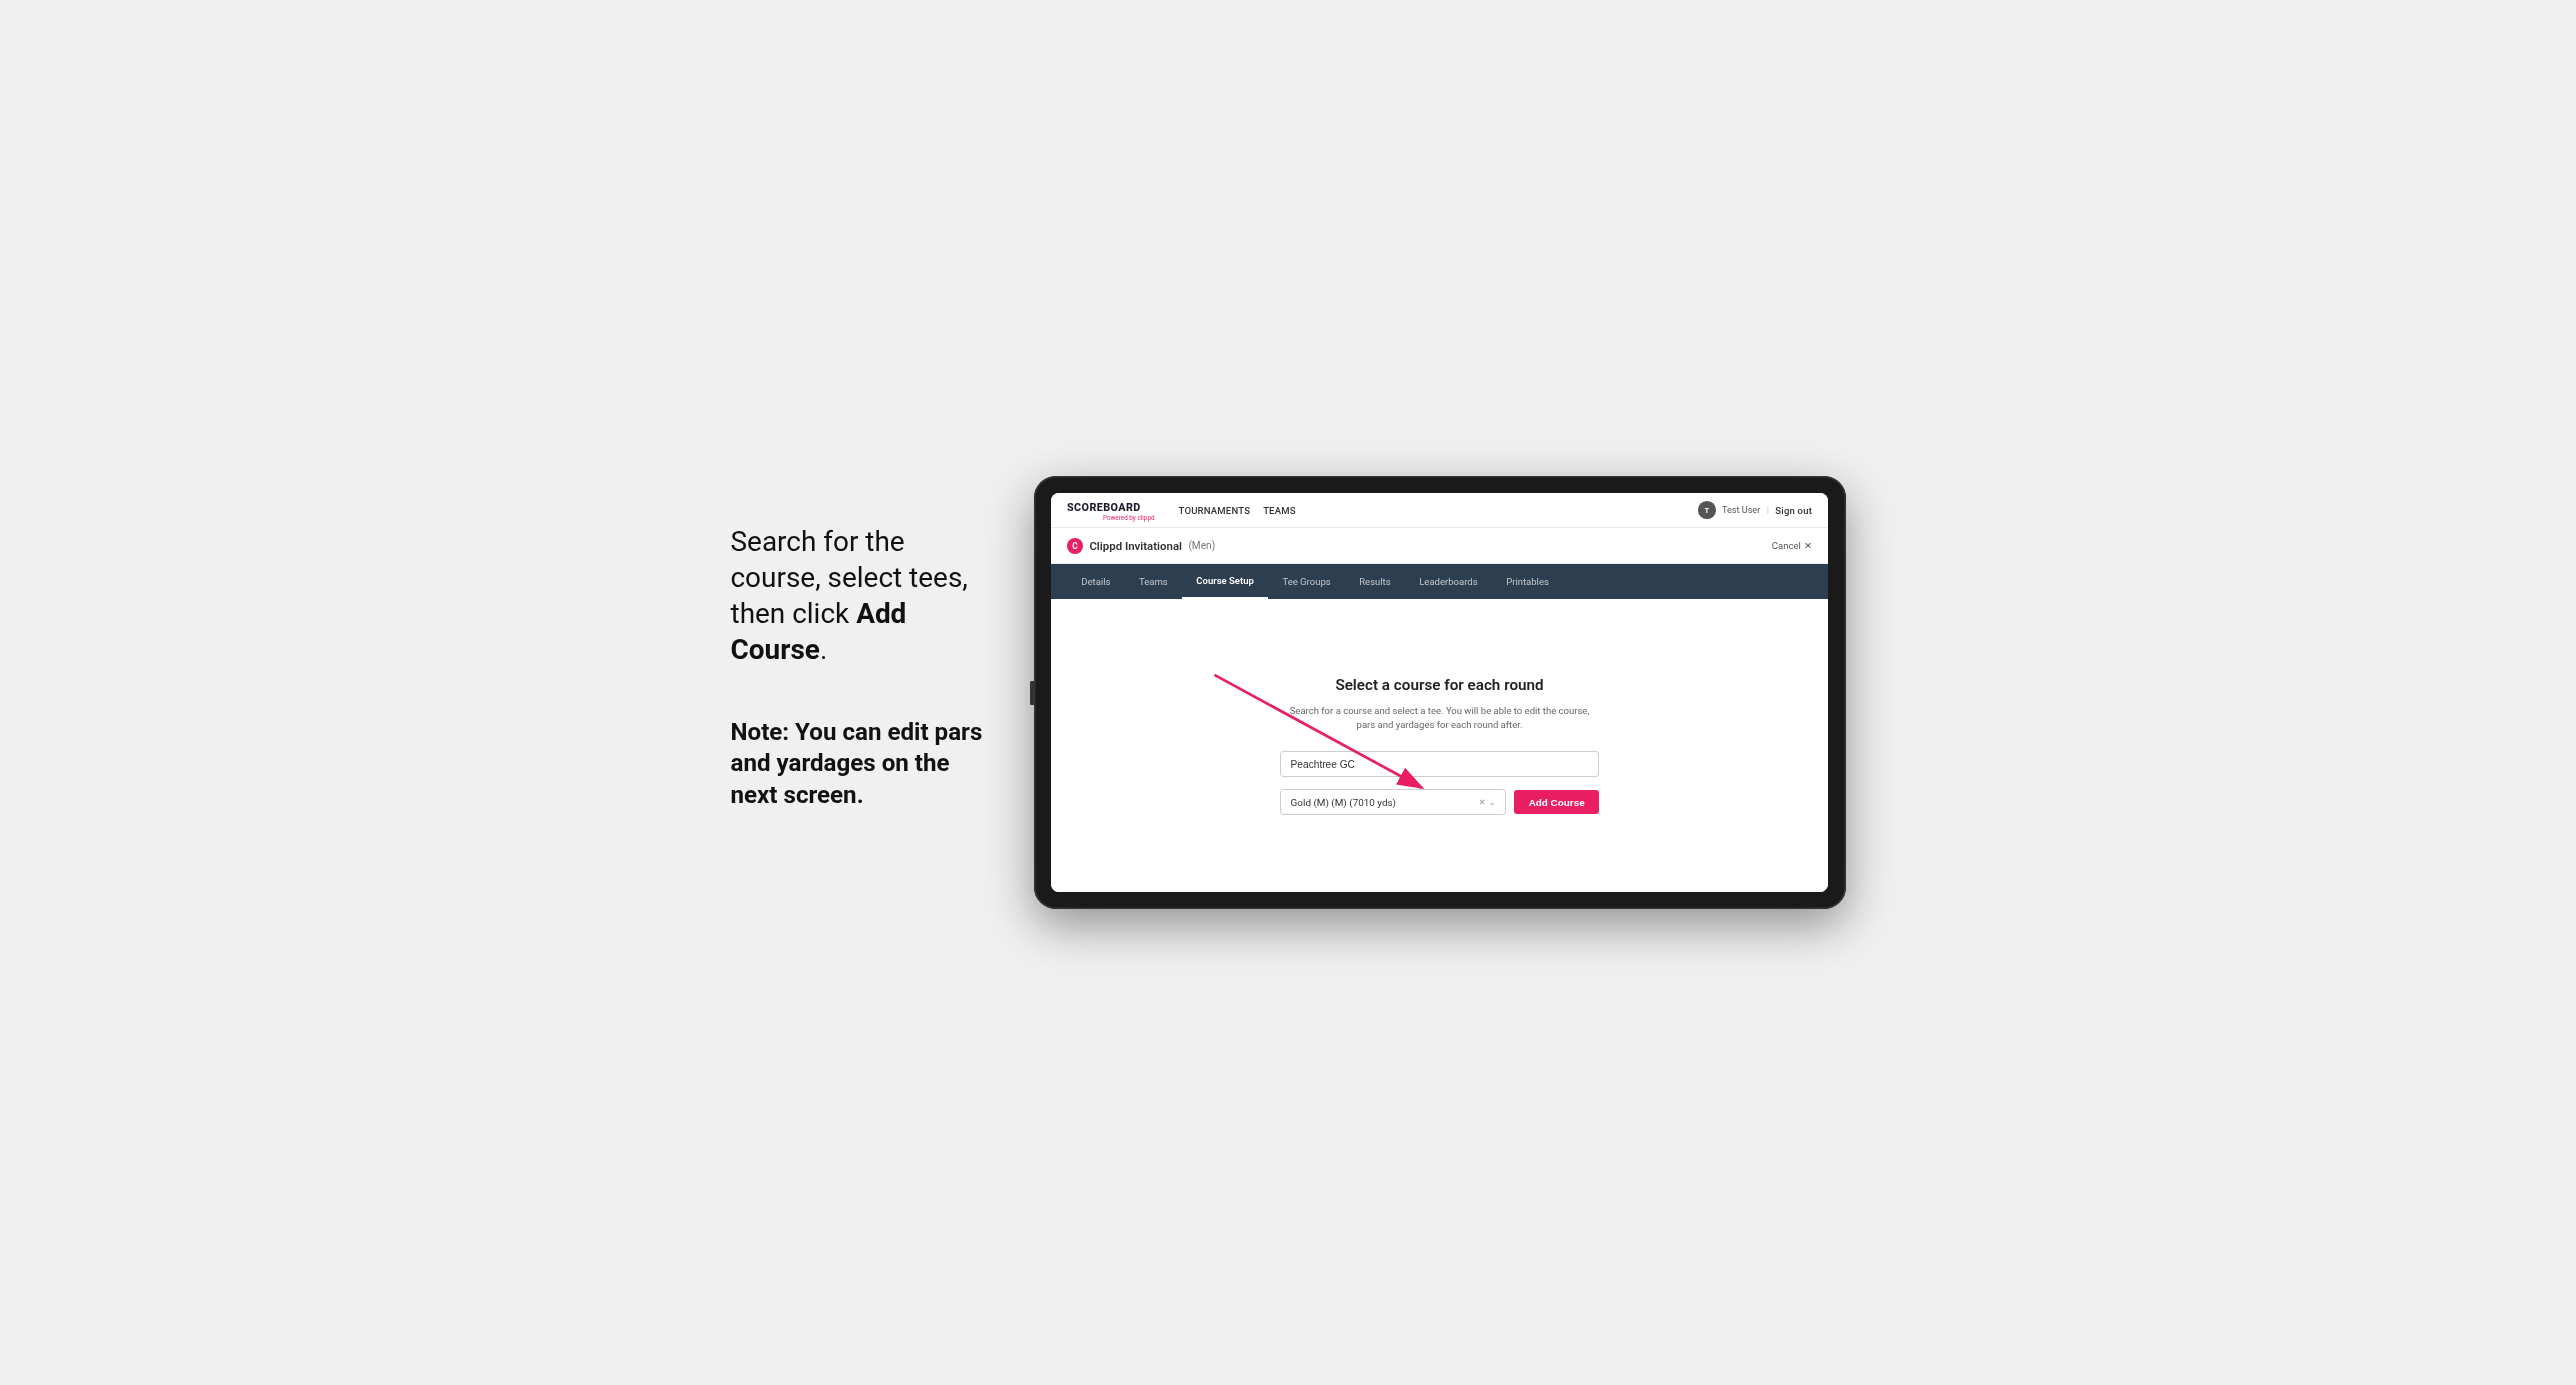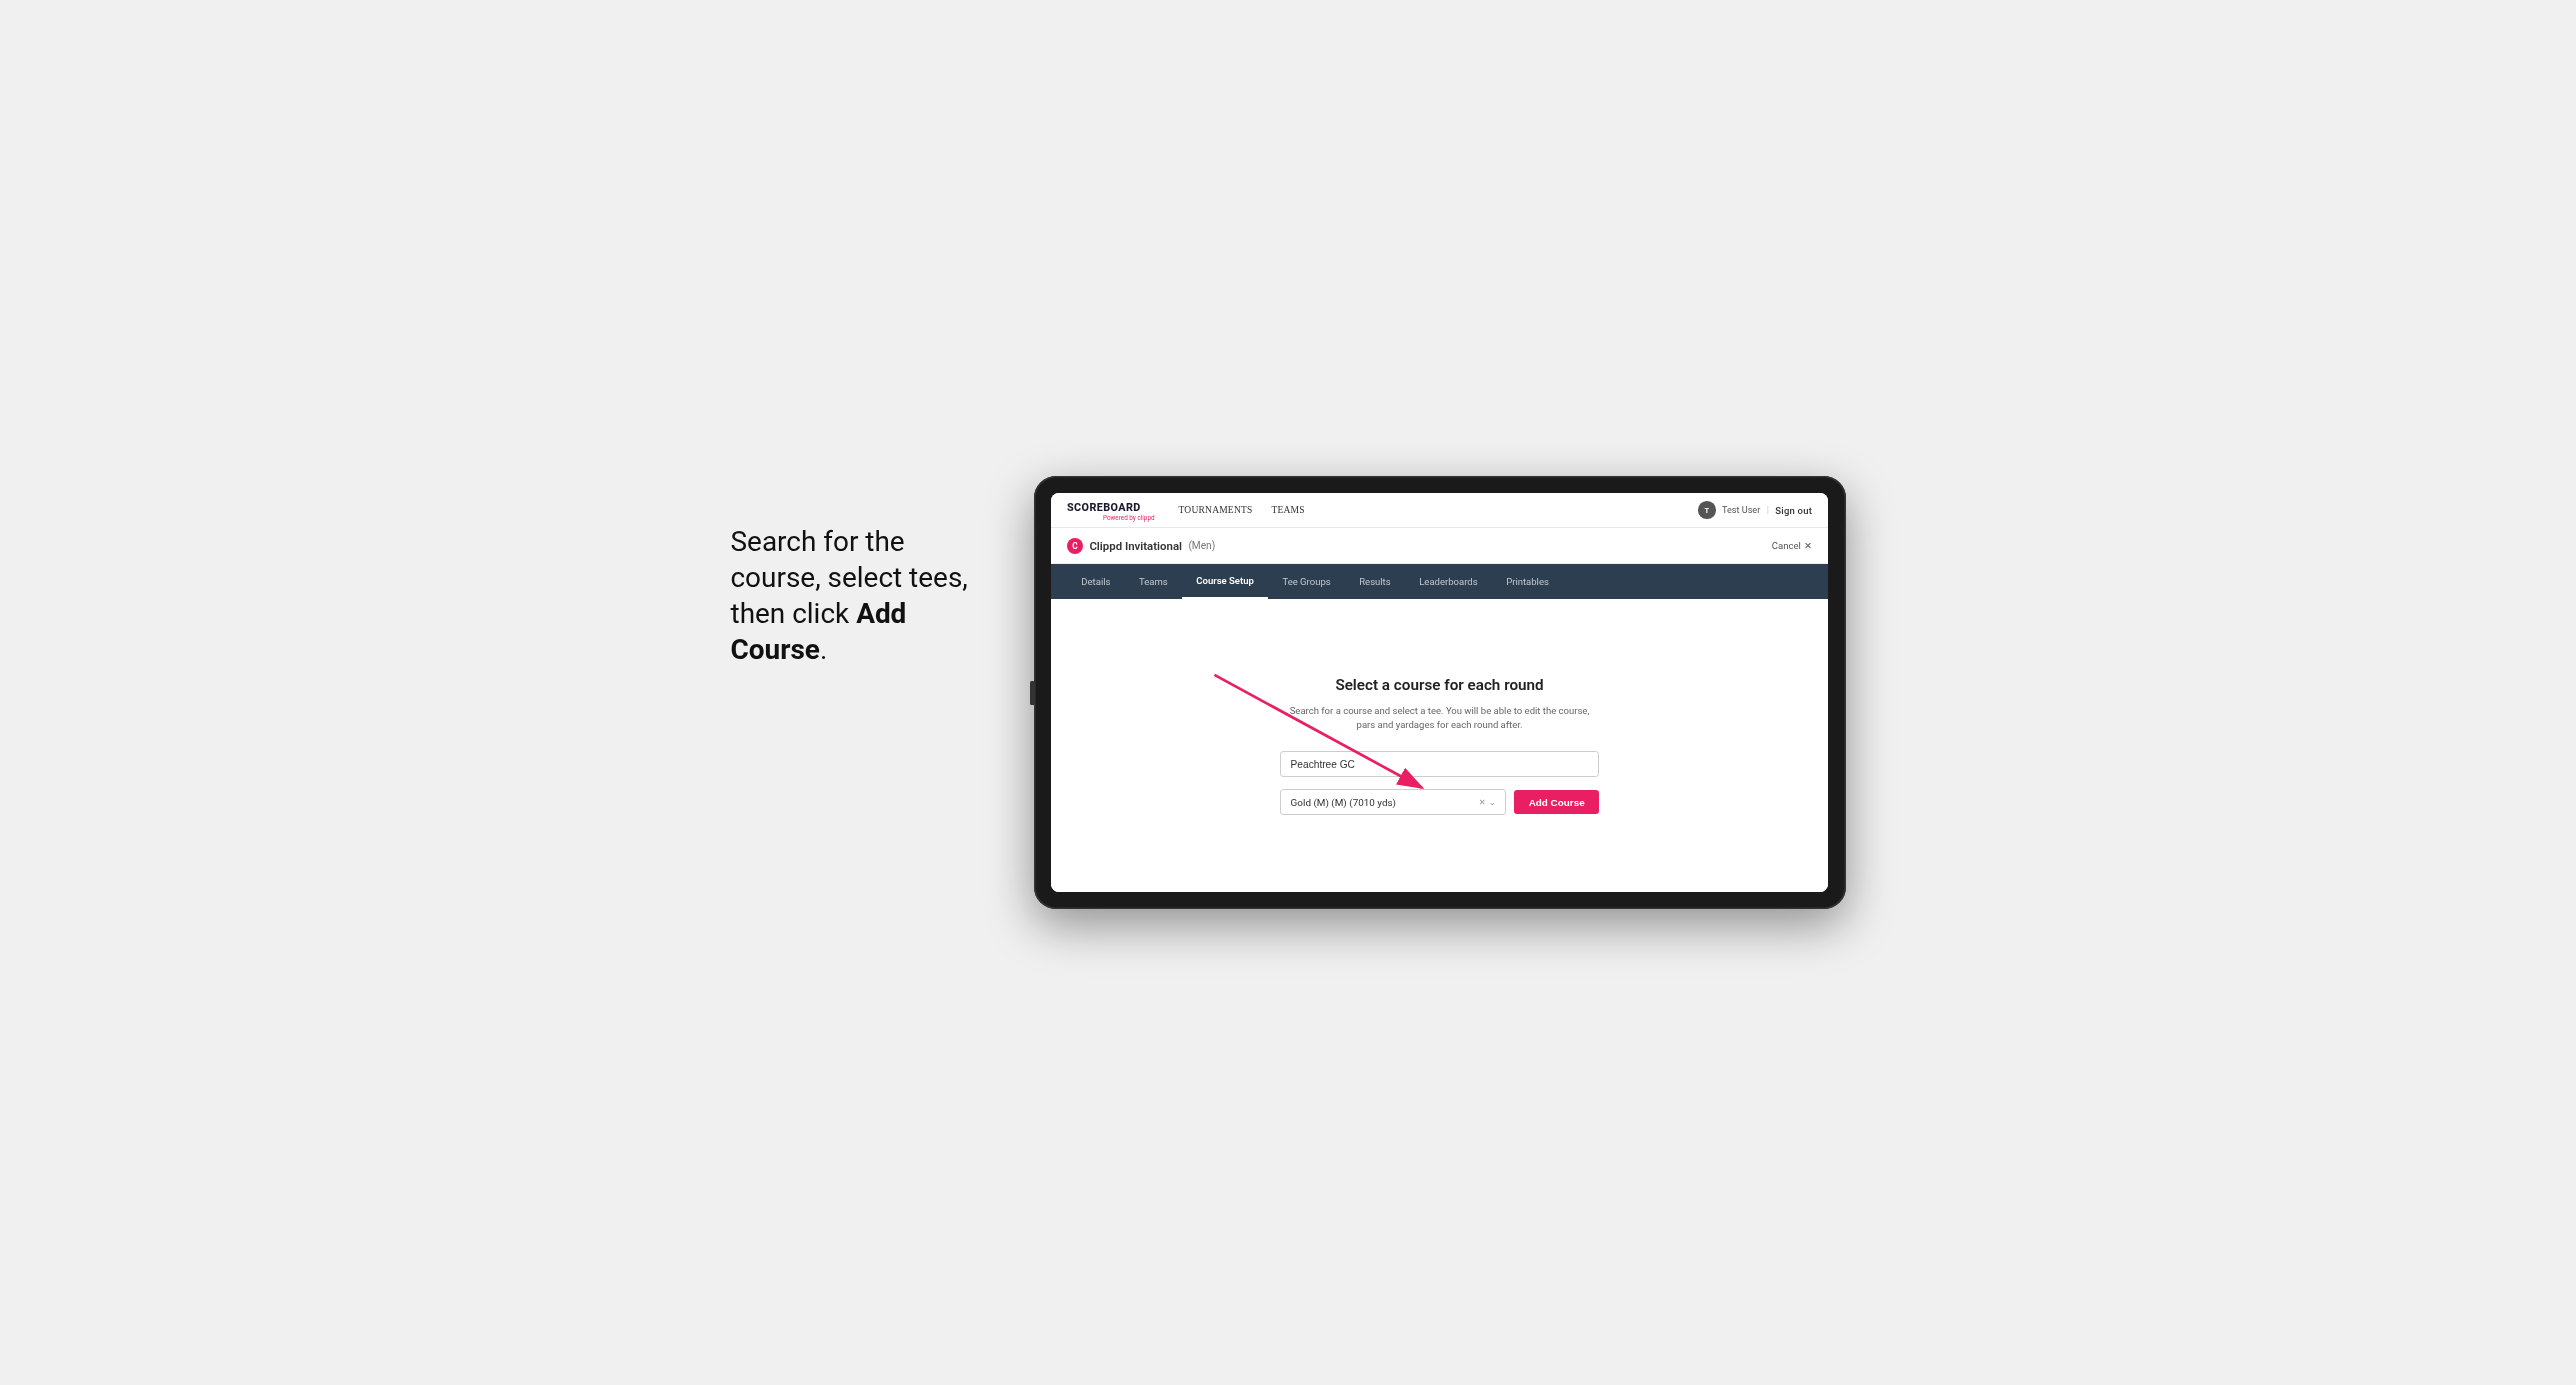--- a/index.html
+++ b/index.html
@@ -90,23 +90,22 @@
     .logo-sub {
       font-size: 0.5rem;
       color: #e91e63;
       display: block;
       font-weight: 400;
       margin-left: 36px;
     }
 
     .top-nav-links {
       display: flex;
-      gap: 19px;
+      gap: 13px;
       flex: 1;
-      font-family: Liberation Serif, serif;
     }
 
     .top-nav-link {
       font-size: 0.75rem;
       color: #333;
       text-decoration: none;
       font-weight: 500;
       letter-spacing: 0.2px;
     }
 
@@ -312,20 +311,21 @@
   </style>
 </head>
 <body>
 
 <div class="page-wrapper">
 
   <div class="annotation">
     <p class="annotation-main">
       Search for the course, select tees, then click <strong>Add Course</strong>.
     </p>
+    <p class="annotation-note">Note: You can edit pars and yardages on the next screen.</p>
   </div>
 
   <div class="tablet">
     <div class="tablet-side-btn"></div>
 
     <svg class="arrow-overlay" viewBox="0 0 900 480" xmlns="http://www.w3.org/2000/svg" style="position:absolute;top:0;left:0;width:100%;height:100%;pointer-events:none;z-index:10;">
       <defs>
         <marker id="arrowhead" markerWidth="10" markerHeight="7" refX="9" refY="3.5" orient="auto">
           <polygon points="0 0, 10 3.5, 0 7" fill="#e91e63"></polygon>
         </marker>

